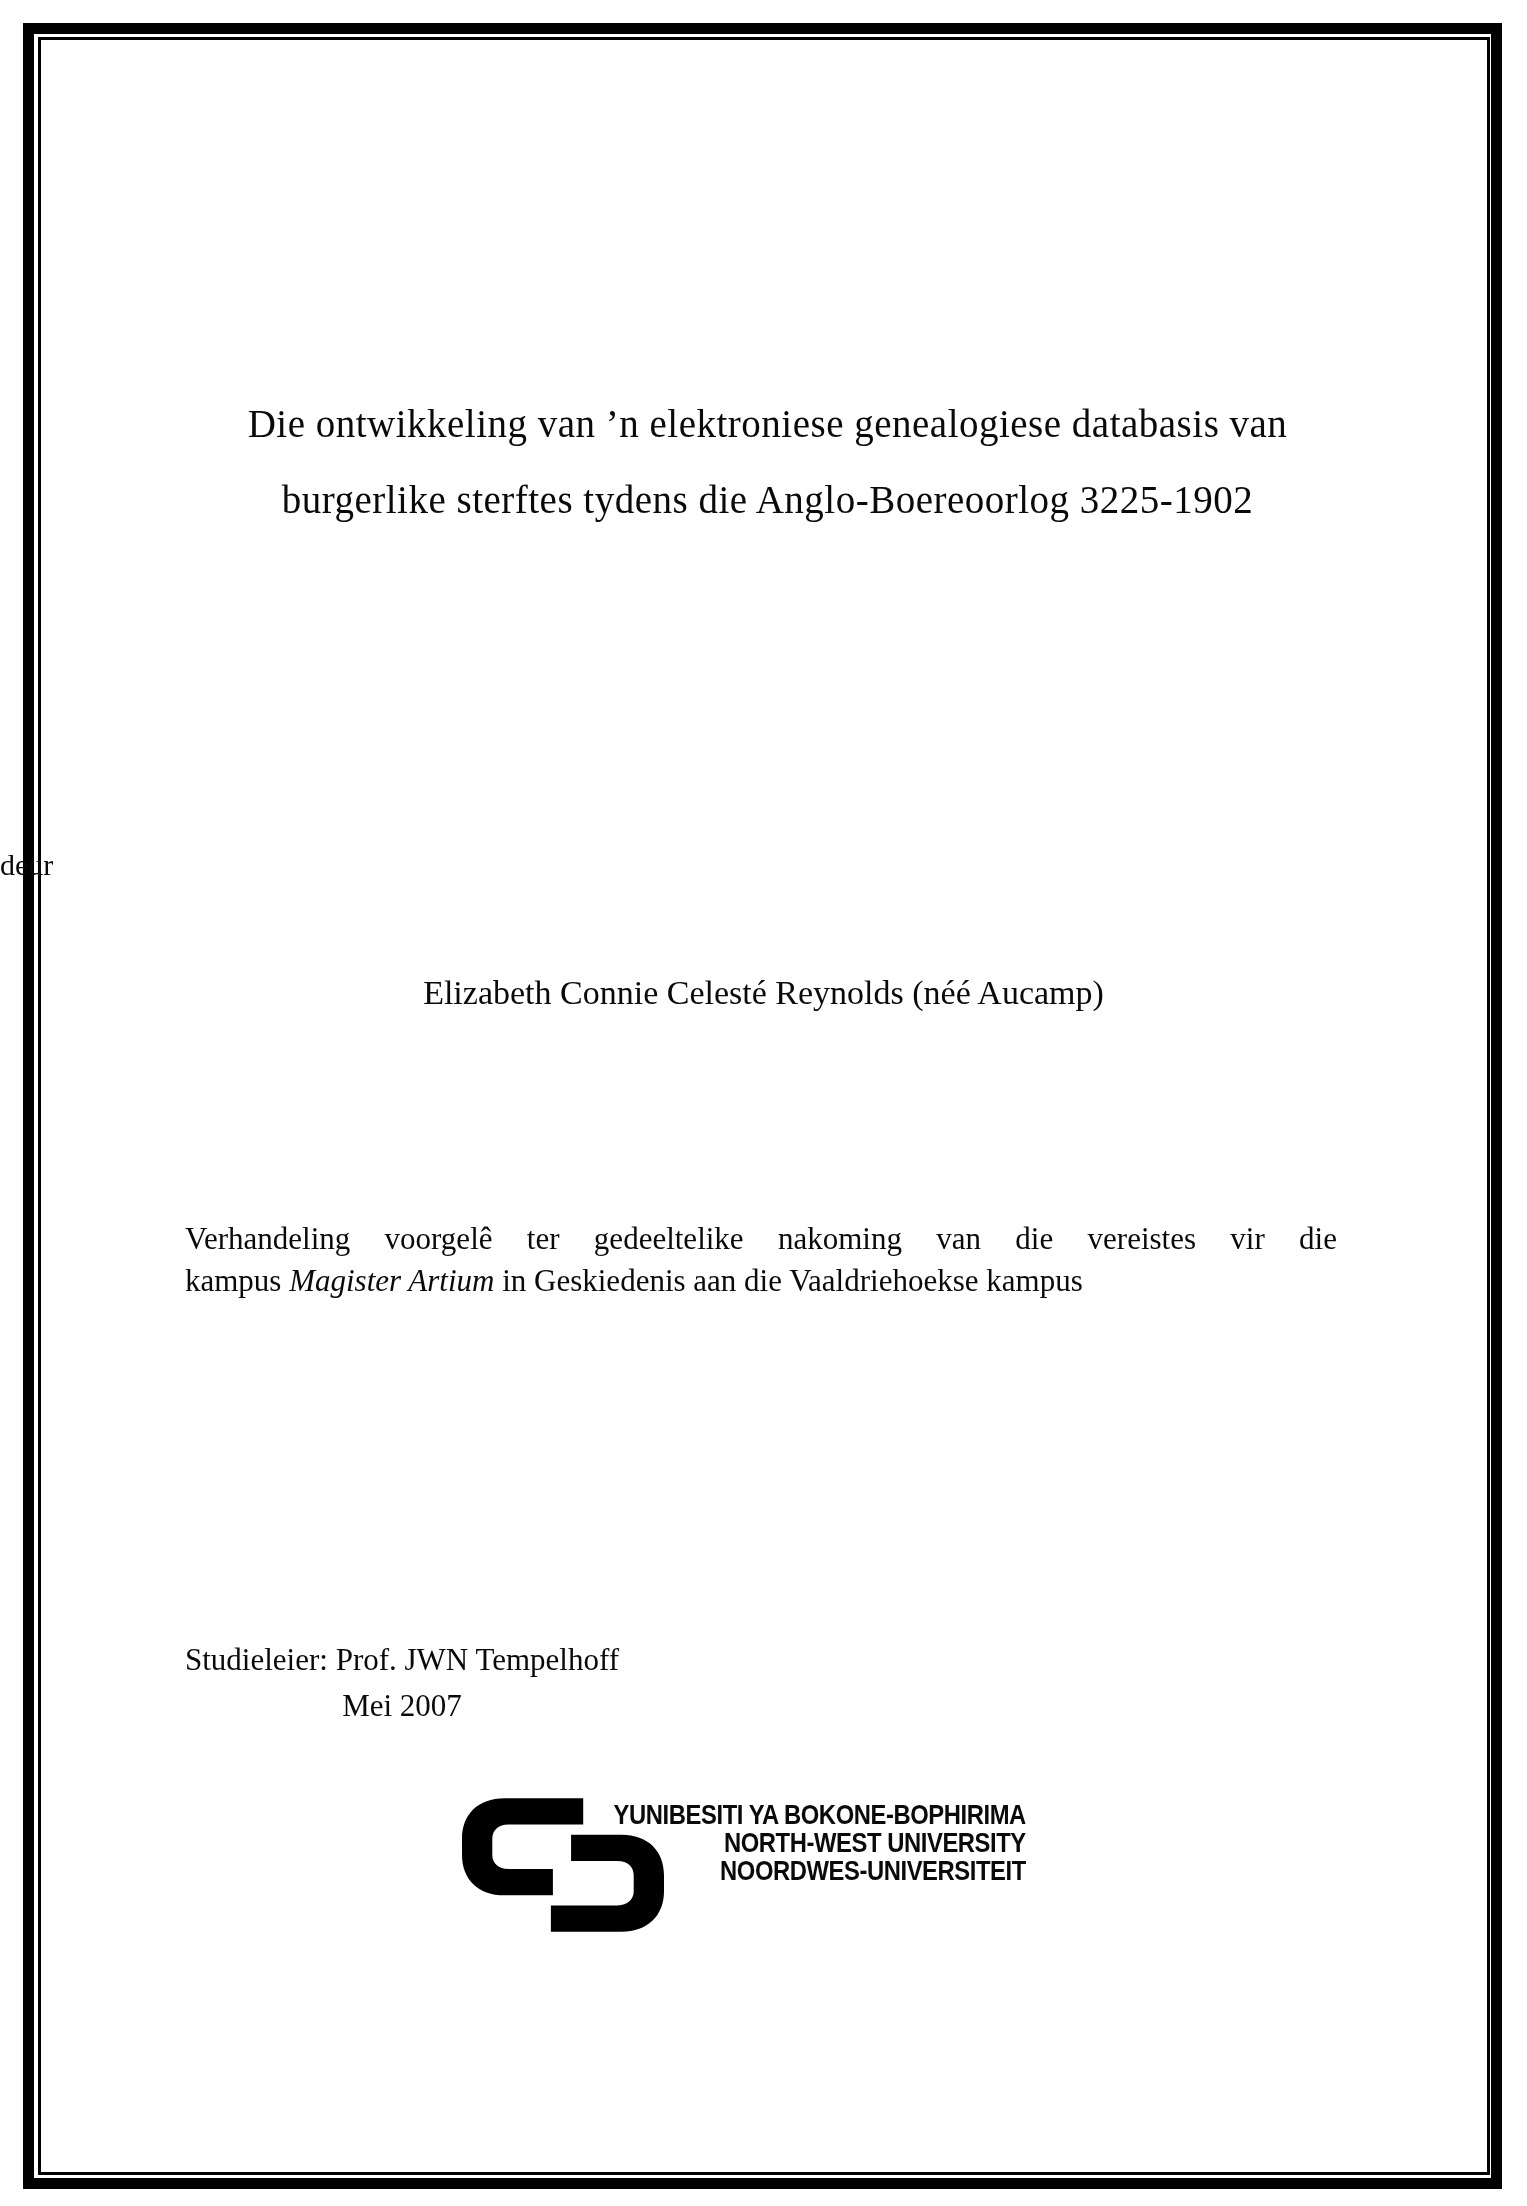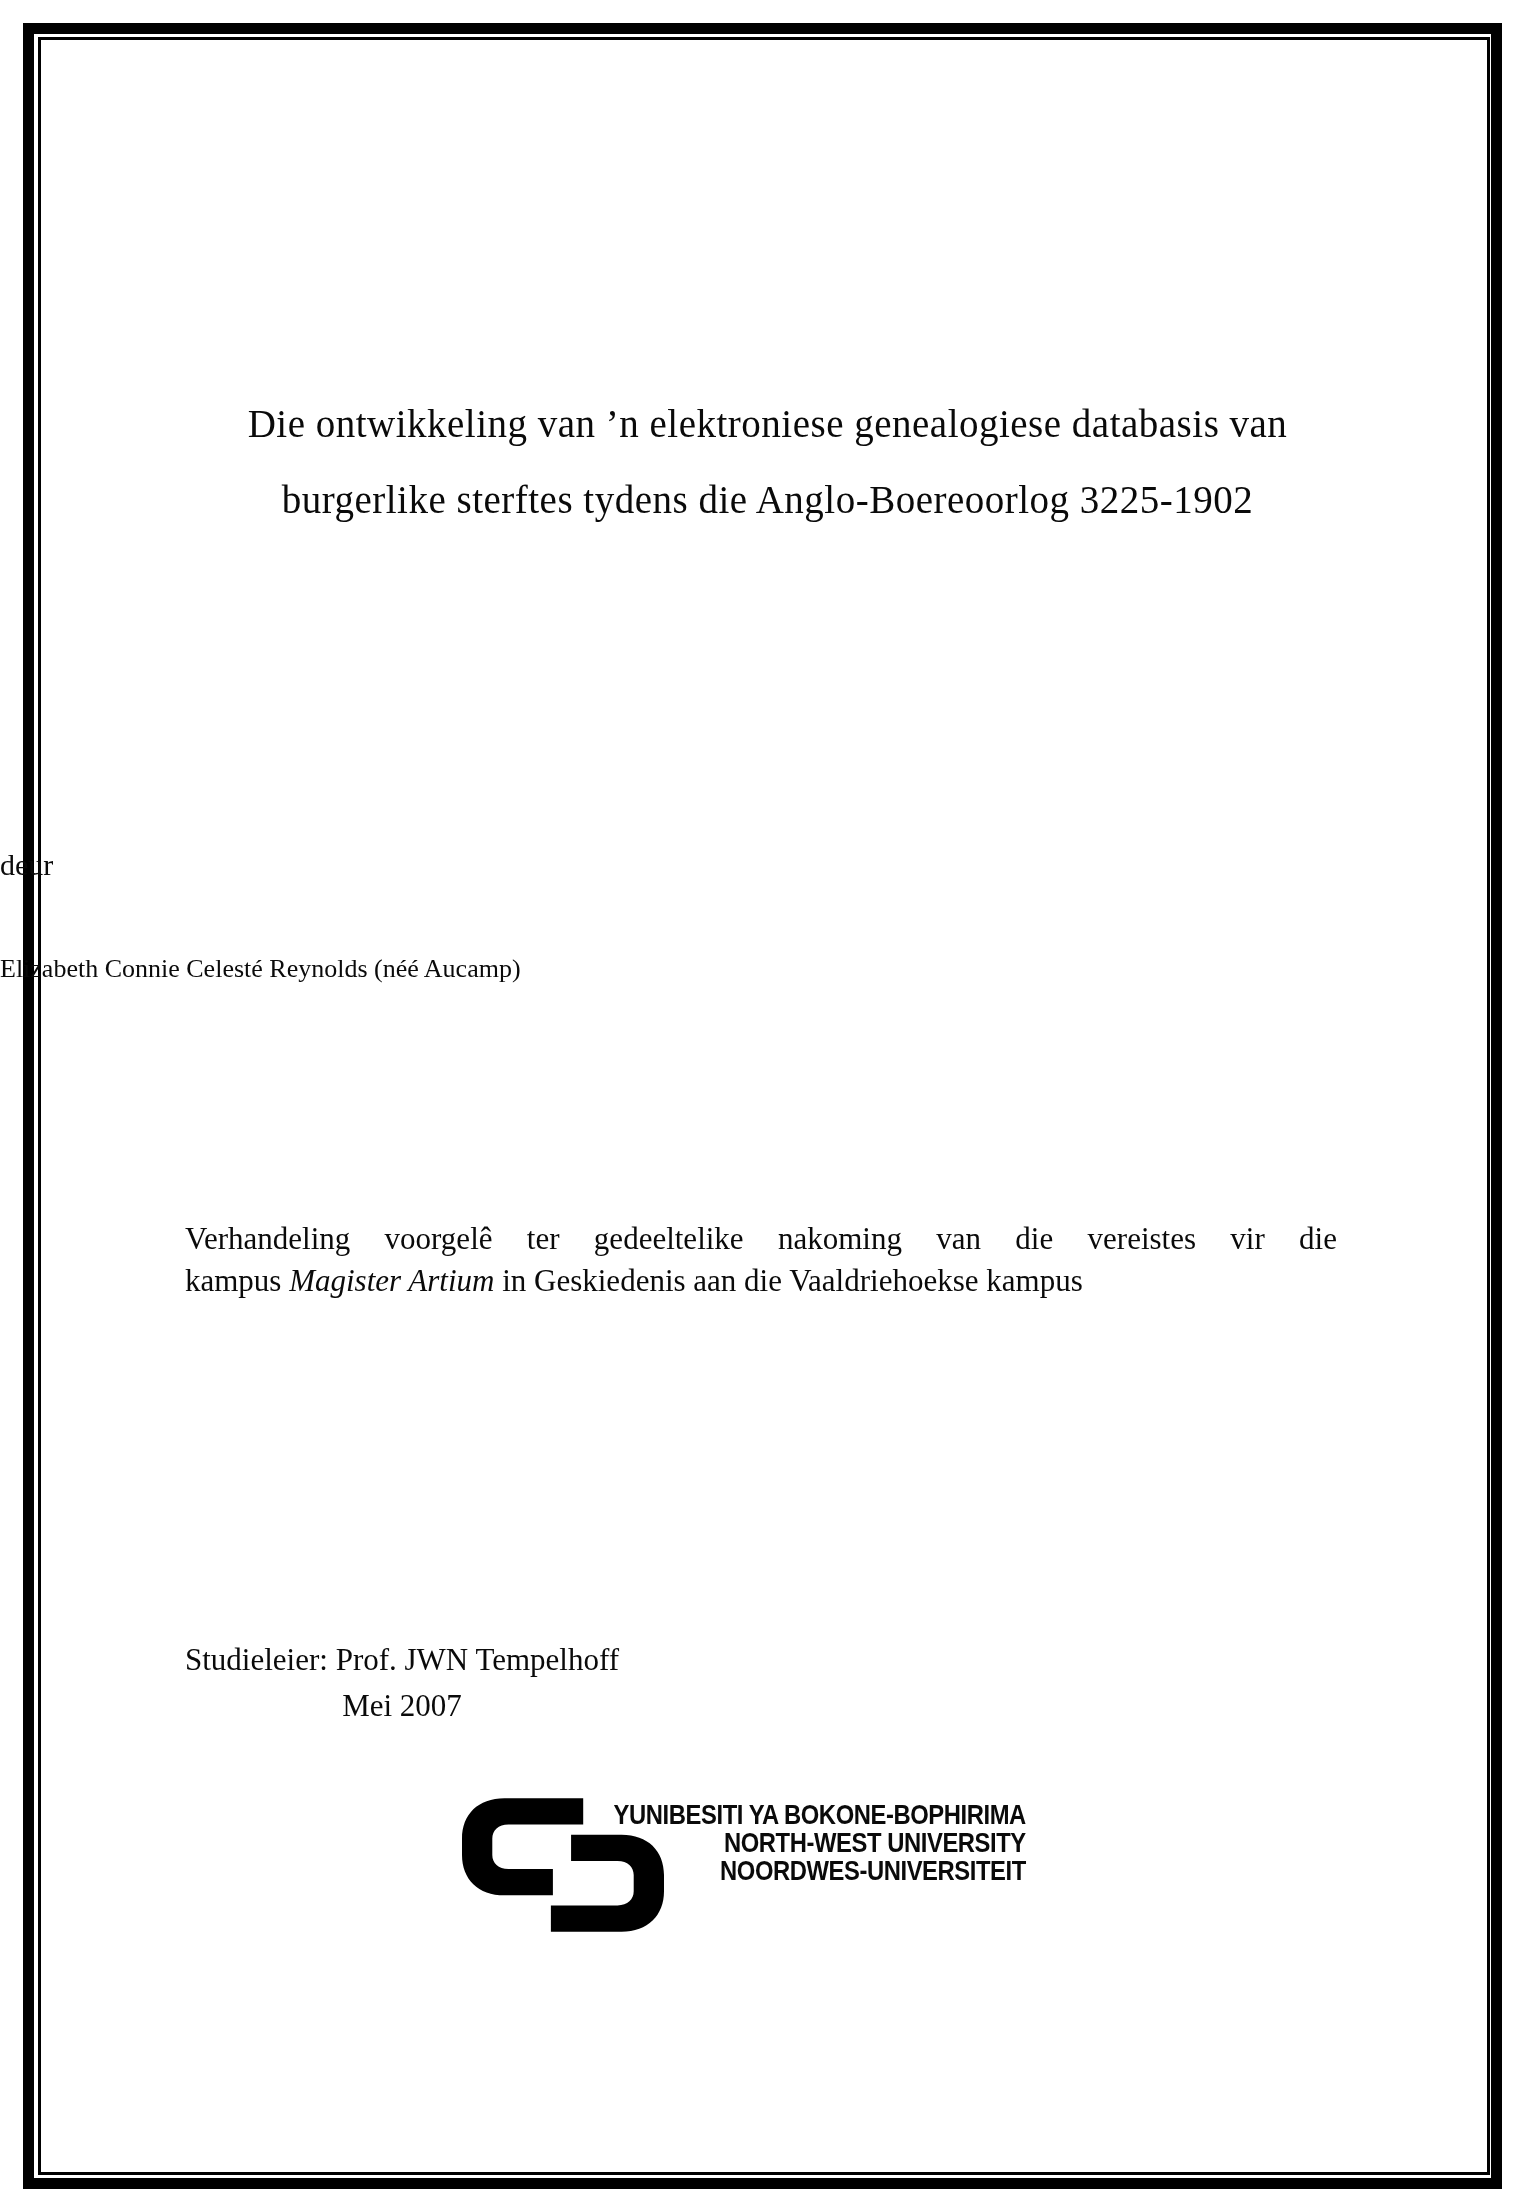--- a/index.html
+++ b/index.html
@@ -50,23 +50,24 @@
     left: 0;
     top: 800px;
     width: 1275px;
     text-align: left;
     font-size: 30px;
     margin-top: 48px;
   }
   .author {
     position: absolute;
     left: 0;
-    top: 954px;
+    top: 974px;
     width: 1527px;
-    font-size: 26px;
+    text-align: center;
+    font-size: 34px;
   }
   .statement {
     position: absolute;
     left: 185px;
     top: 1218px;
     width: 1152px;
     font-size: 31px;
     line-height: 42px;
   }
   .statement .just {

